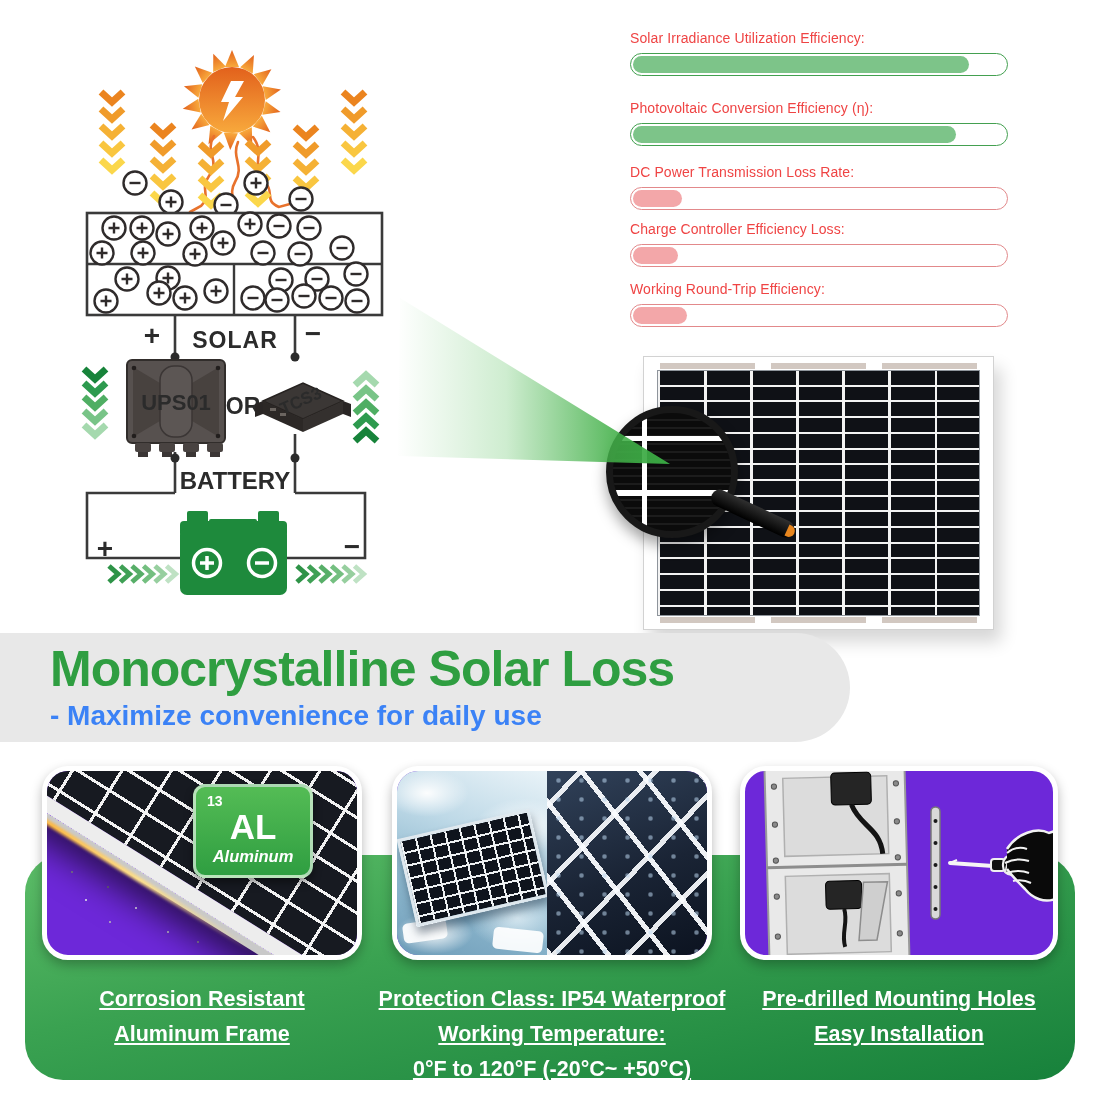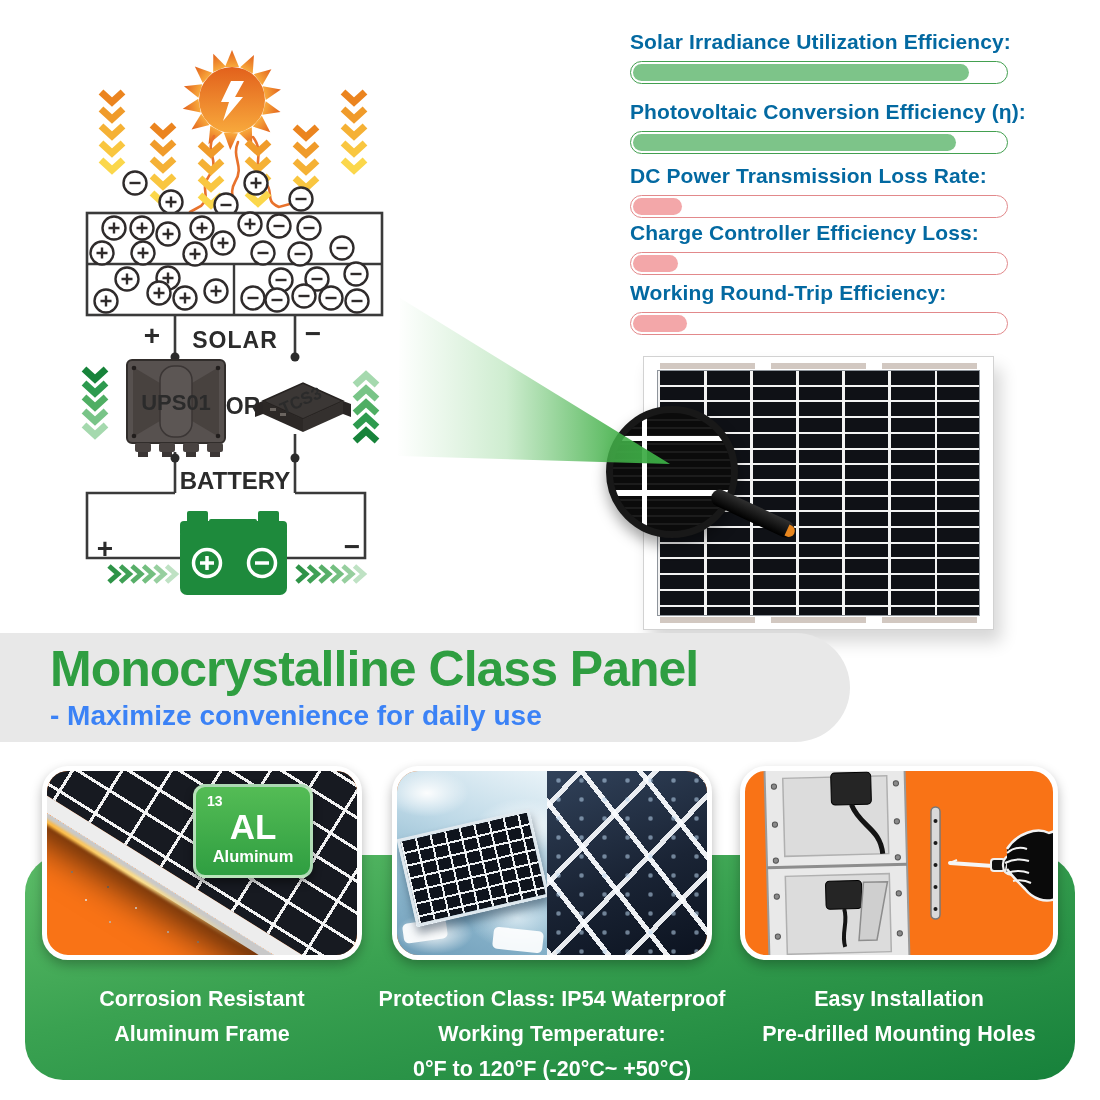--- a/index.html
+++ b/index.html
@@ -7,21 +7,21 @@
          font-family:"Liberation Sans",sans-serif;}
 
   
   .metrics{position:absolute;left:630px;top:30px;width:392px;}
   .metric{position:absolute;left:0;width:378px;}
   .metric:nth-child(1){top:0;}
   .metric:nth-child(2){top:70px;}
   .metric:nth-child(3){top:134px;}
   .metric:nth-child(4){top:191px;}
   .metric:nth-child(5){top:251px;}
-  .metric-label{font-size:21px;font-weight:700;color:#0369a1;white-space:nowrap;letter-spacing:.1px;}
+  .metric-label{font-size:14px;font-weight:400;color:#ef4444;white-space:nowrap;letter-spacing:.1px;}
   .bar{position:relative;margin-top:7px;height:21px;border-radius:12px;background:#fff;border:1.6px solid;}
   .bar.green{border-color:#43a050;}
   .bar.red{border-color:#e2898b;}
   .bar-fill{position:absolute;left:2px;top:2px;bottom:2px;border-radius:9px;}
   .bar.green .bar-fill{background:#7dc489;}
   .bar.red .bar-fill{background:#f3a7a9;}
 
   
   .panel{position:absolute;left:643px;top:356px;width:349px;height:272px;background:#fff;
          border:1px solid #d2d2d2;box-shadow:7px 12px 16px rgba(0,0,0,.16);}
@@ -50,21 +50,21 @@
 
   
   .title-band{position:absolute;left:0;top:633px;width:850px;height:109px;background:#e8e8e8;border-radius:0 55px 55px 0;}
   .title{position:absolute;left:50px;top:640px;font-size:50px;font-weight:bold;color:#2f9e41;letter-spacing:-1px;white-space:nowrap;}
   .subtitle{position:absolute;left:50px;top:700px;font-size:28px;font-weight:bold;color:#3b82f6;white-space:nowrap;}
 
   
   .green-band{position:absolute;left:25px;top:855px;width:1050px;height:225px;border-radius:38px;
         background:linear-gradient(168deg,#5dbd68 0%,#3aa251 40%,#17813b 100%);}
   .photo{position:absolute;top:766px;height:194px;box-sizing:border-box;border:5px solid #fff;border-radius:26px;
-        overflow:hidden;background:#f97316;box-shadow:0 5px 12px rgba(0,0,0,.28);}
+        overflow:hidden;background:#6d28d9;box-shadow:0 5px 12px rgba(0,0,0,.28);}
   .photo1{left:42px;width:320px;}
   .photo2{left:392px;width:320px;}
   .photo3{left:740px;width:318px;}
 
   
   .p1-stars{position:absolute;width:2px;height:2px;border-radius:50%;background:#fff;left:0;top:0;
      box-shadow:38px 128px #eee,62px 150px #bbb,88px 136px #fff,120px 160px #ccc,150px 170px #999,
         24px 100px #888,180px 150px #ddd,210px 166px #aaa,246px 158px #888,272px 172px #cfcfcf,
         300px 150px #999,60px 115px #777,196px 120px #666,250px 130px #888,290px 120px #555;}
   .p1-panel{position:absolute;left:-74px;top:-148px;width:470px;height:252px;transform:rotate(32deg);
@@ -72,21 +72,21 @@
        repeating-linear-gradient(90deg,#f2f2f2 0 3px,transparent 3px 42px),
        repeating-linear-gradient(180deg,#171a21 0 24px,#f2f2f2 24px 27px);
      border-bottom:15px solid #ededed;box-shadow:0 8px 0 #c9c9c9,0 26px 34px rgba(0,0,0,.6);}
   .p1-panel::after{content:"";position:absolute;left:8%;right:20%;bottom:-25px;height:5px;border-radius:3px;
      background:linear-gradient(90deg,transparent,#ffb93e 30%,#ffe08a 60%,transparent);filter:blur(1.5px);}
   .al-badge{position:absolute;left:146px;top:13px;width:120px;height:94px;border-radius:12px;
      background:linear-gradient(180deg,#54bc55,#2f9e41);border:3px solid rgba(255,255,255,.6);
      box-shadow:0 5px 9px rgba(0,0,0,.4);color:#fff;box-sizing:border-box;}
   .al-num{position:absolute;left:11px;top:6px;font-size:14px;font-weight:bold;}
   .al-sym{position:absolute;left:0;right:0;top:22px;text-align:center;font-size:35px;font-weight:bold;line-height:1;}
-  .al-name{position:absolute;left:0;right:0;top:60px;text-align:center;font-size:16.5px;font-weight:bold;}
+  .al-name{position:absolute;left:0;right:0;top:60px;text-align:center;font-size:16.5px;font-weight:bold;font-style:italic;}
 
   
   .p2-ice{position:absolute;left:0;top:0;width:150px;height:100%;
      background:
        radial-gradient(60px 34px at 20% 12%, rgba(255,255,255,.95), transparent 70%),
        radial-gradient(70px 40px at 85% 30%, rgba(255,255,255,.8), transparent 70%),
        radial-gradient(55px 30px at 25% 88%, rgba(255,255,255,.9), transparent 70%),
        radial-gradient(70px 44px at 80% 80%, rgba(230,242,248,.8), transparent 70%),
        linear-gradient(200deg,#e9f3f8 0%,#bed9e7 35%,#8fb9cf 65%,#6f9db9 100%);}
   .p2-panel{position:absolute;left:8px;top:52px;width:130px;height:84px;transform:rotate(-13deg);
@@ -103,21 +103,21 @@
        repeating-linear-gradient(52deg, rgba(250,252,255,.95) 0 5px, transparent 5px 46px),
        repeating-linear-gradient(-46deg, rgba(250,252,255,.92) 0 5px, transparent 5px 54px),
        linear-gradient(160deg,#31425a 0%,#1a2435 55%,#0c1320 100%);
      background-size:23px 19px,auto,auto,auto;}
 
   
   .p3-svg{position:absolute;left:0;top:0;}
 
   
   .caption{position:absolute;top:982px;color:#fff;font-weight:700;font-size:21.5px;line-height:35px;text-align:center;}
-  .caption span{display:block;position:relative;left:50%;transform:translateX(-50%);width:max-content;white-space:nowrap;}
+  .caption span{display:block;position:relative;left:50%;transform:translateX(-50%);width:max-content;white-space:nowrap;text-decoration:underline;}
   .cap1{left:42px;width:320px;}
   .cap2{left:392px;width:320px;}
   .cap3{left:740px;width:318px;}
 
   
   .diagram-svg text{font-family:"Liberation Sans",sans-serif;fill:#2b2b2b;}
 </style>
 </head>
 <body>
 
@@ -405,21 +405,21 @@
   <div class="lens">
     <div class="lens-pattern"></div>
     <div class="lens-line ll-h1"></div>
     <div class="lens-line ll-h2"></div>
     <div class="lens-line ll-v1"></div>
   </div>
   <div class="handle"></div>
   <div class="beam"></div>
 
   <div class="title-band"></div>
-  <div class="title">Monocrystalline Class Panel</div>
+  <div class="title">Monocrystalline Solar Loss</div>
   <div class="subtitle">- Maximize convenience for daily use</div>
 
   <div class="green-band"></div>
 
   <div class="photo photo1">
     <div class="p1-stars"></div>
     <div class="p1-panel"></div>
     <div class="al-badge">
       <div class="al-num">13</div>
       <div class="al-sym">AL</div>
@@ -484,17 +484,17 @@
   <div class="caption cap1">
     <span>Corrosion Resistant</span>
     <span>Aluminum Frame</span>
   </div>
   <div class="caption cap2">
     <span>Protection Class: IP54 Waterproof</span>
     <span>Working Temperature:</span>
     <span>0°F to 120°F (-20°C~ +50°C)</span>
   </div>
   <div class="caption cap3">
+    <span>Pre-drilled Mounting Holes</span>
     <span>Easy Installation</span>
-    <span>Pre-drilled Mounting Holes</span>
   </div>
 
 </div>
 
 </body></html>

